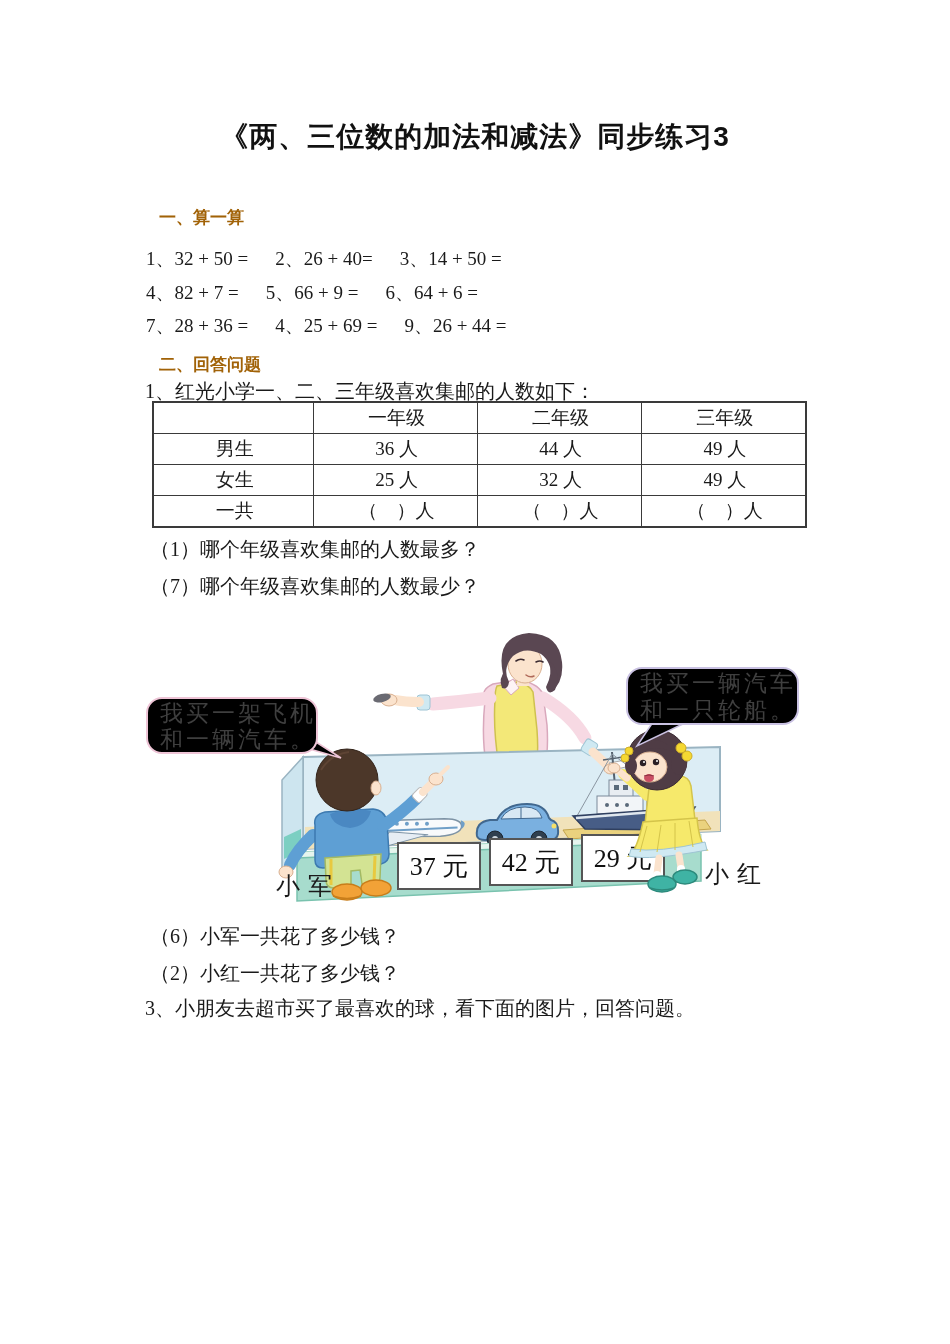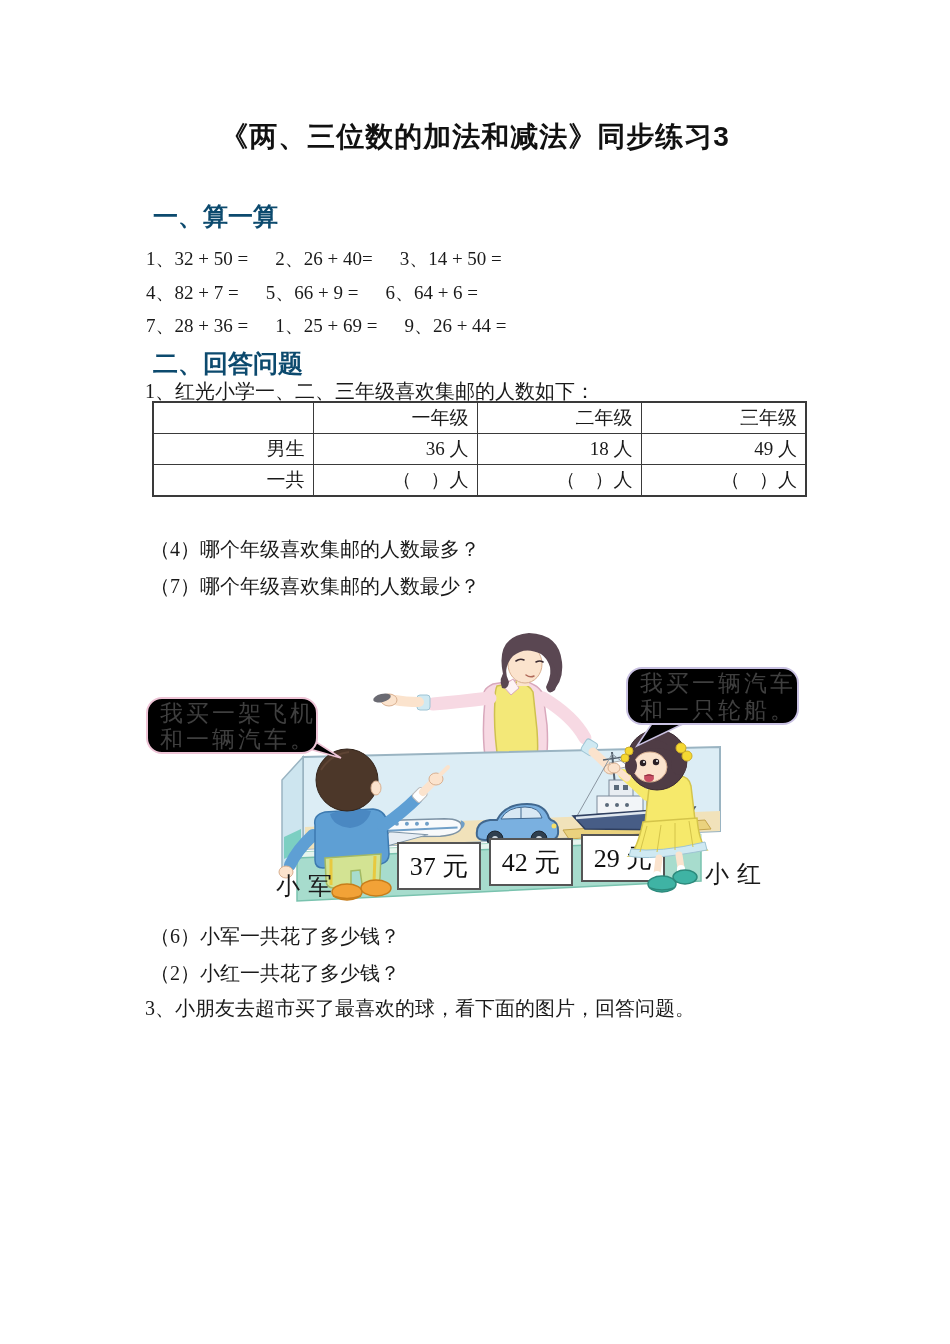--- a/index.html
+++ b/index.html
@@ -6,23 +6,23 @@
   .page{
     position:relative;width:950px;height:1344px;background:#ffffff;
     font-family:"Liberation Serif","DejaVu Serif",serif;color:#1a1a1a;overflow:hidden;border-radius:19px;
   }
   .doc-title{
     position:absolute;top:118px;left:0;width:100%;text-align:center;margin:0;
     font-family:"Liberation Sans","DejaVu Sans",sans-serif;font-weight:700;
     font-size:28px;letter-spacing:1px;color:#111;
   }
   .sec-heading{
-    position:absolute;left:145px;margin:8px;
+    position:absolute;left:145px;margin:14px;
     font-family:"Liberation Sans","DejaVu Sans",sans-serif;font-weight:700;
-    font-size:25px;color:#0c4a6e;
+    font-size:17px;color:#a16207;
   }
   .sec-heading.first{top:192px;}
   .sec-heading.second{top:339px;}
   .calc-line{position:absolute;left:146px;margin:0;font-size:19px;white-space:nowrap;}
   .calc-line span{margin-right:27px;}
   .calc-line.l0{top:246px;}
   .calc-line.l1{top:280px;}
   .calc-line.l2{top:313px;}
   .body-text{position:absolute;margin:0;font-size:20px;left:145px;}
   .q-text{left:150px;}
@@ -31,21 +31,21 @@
   .t-q1b{top:573px;}
   .t-item2{top:606px;}
   .t-q2a{top:923px;}
   .t-q2b{top:960px;}
   .t-item3{top:995px;}
   table.stamps{
     position:absolute;left:152px;top:401px;border-collapse:collapse;
     border:2px solid #3a3a3a;table-layout:fixed;
   }
   table.stamps th,table.stamps td{
-    border:1px solid #3a3a3a;font-weight:normal;font-size:19px;text-align:right;
+    border:1px solid #3a3a3a;font-weight:normal;font-size:19px;text-align:center;
     padding:2px 8px 2px 11px;height:26px;overflow:hidden;white-space:nowrap;
     font-family:"Liberation Serif","DejaVu Serif",serif;
   }
   .illus{position:absolute;left:145px;top:630px;width:655px;height:278px;}
   .svg-label{font-family:"Liberation Serif","DejaVu Serif",serif;}
 </style>
 </head>
 <body>
 
 <div class="page">
@@ -54,21 +54,21 @@
 
   <h2 class="sec-heading first">一、算一算</h2>
 
   <p class="calc-line l0">
     <span>1、32 + 50 =</span><span>2、26 + 40=</span><span>3、14 + 50 =</span>
   </p>
   <p class="calc-line l1">
     <span>4、82 + 7 =</span><span>5、66 + 9 =</span><span>6、64 + 6 =</span>
   </p>
   <p class="calc-line l2">
-    <span>7、28 + 36 =</span><span>1、25 + 69 =</span><span>9、26 + 44 =</span>
+    <span>7、28 + 36 =</span><span>4、25 + 69 =</span><span>9、26 + 44 =</span>
   </p>
 
   <h2 class="sec-heading second">二、回答问题</h2>
 
   <p class="body-text t-item1">1、红光小学一、二、三年级喜欢集邮的人数如下：</p>
 
   <table class="stamps">
     <colgroup>
       <col style="width:160px">
         <col style="width:164px">
@@ -78,33 +78,39 @@
     <tbody>
         <tr>
       <th></th>
       <th>一年级</th>
       <th>二年级</th>
       <th>三年级</th>
     </tr>
     <tr>
       <td>男生</td>
       <td>36 人</td>
-      <td>18 人</td>
+      <td>44 人</td>
+      <td>49 人</td>
+    </tr>
+    <tr>
+      <td>女生</td>
+      <td>25 人</td>
+      <td>32 人</td>
       <td>49 人</td>
     </tr>
     <tr>
       <td>一共</td>
       <td>（　）人</td>
       <td>（　）人</td>
       <td>（　）人</td>
     </tr>
   </tbody>
     </table>
 
-  <p class="body-text q-text t-q1a">（4）哪个年级喜欢集邮的人数最多？</p>
+  <p class="body-text q-text t-q1a">（1）哪个年级喜欢集邮的人数最多？</p>
   <p class="body-text q-text t-q1b">（7）哪个年级喜欢集邮的人数最少？</p>
 
 
   <svg class="illus" viewBox="0 0 655 278">
 
     <g>
       <path d="M340,70 Q335,60 348,54 L372,50 Q392,52 398,64 L402,95 Q404,128 398,138 L342,138 Q336,110 340,70 Z" fill="#f7d9e3" stroke="#d9a8bc" stroke-width="1.5"></path>
       <path d="M352,56 L372,52 Q384,54 388,62 L392,100 Q394,128 390,136 L354,136 Q348,100 350,70 Q350,60 352,56 Z" fill="#f3e878" stroke="#cfc14f" stroke-width="1.5"></path>
       <polygon points="358,56 368,49 374,58 366,65" fill="#fdf3f6" stroke="#d9a8bc" stroke-width="1"></polygon>
       <rect x="372" y="44" width="12" height="12" fill="#fbe3cd"></rect>

